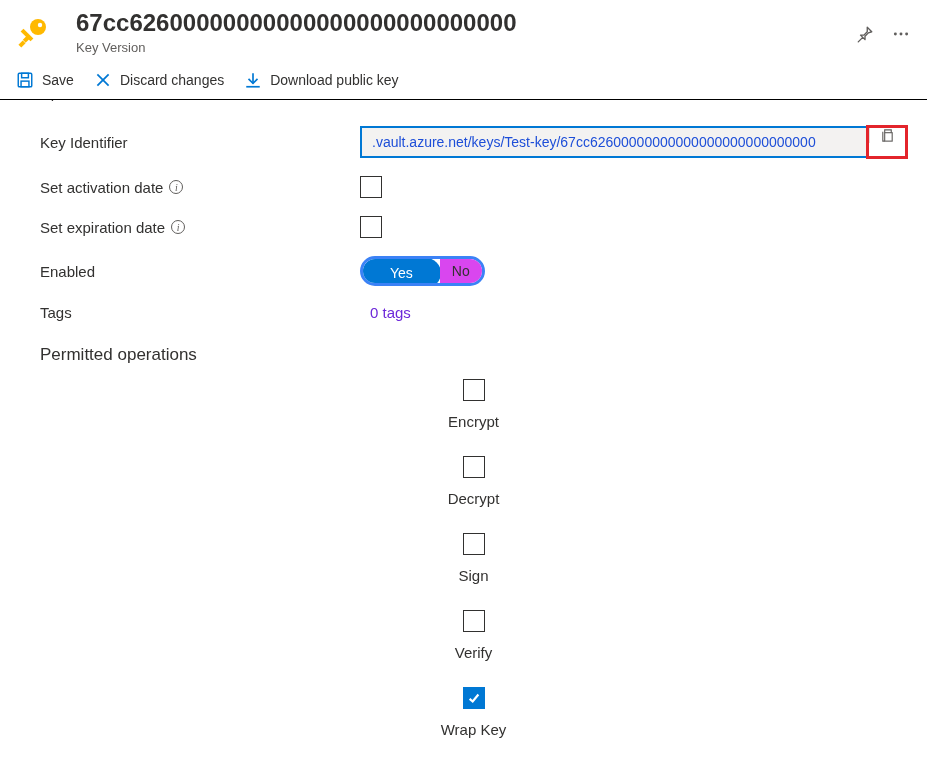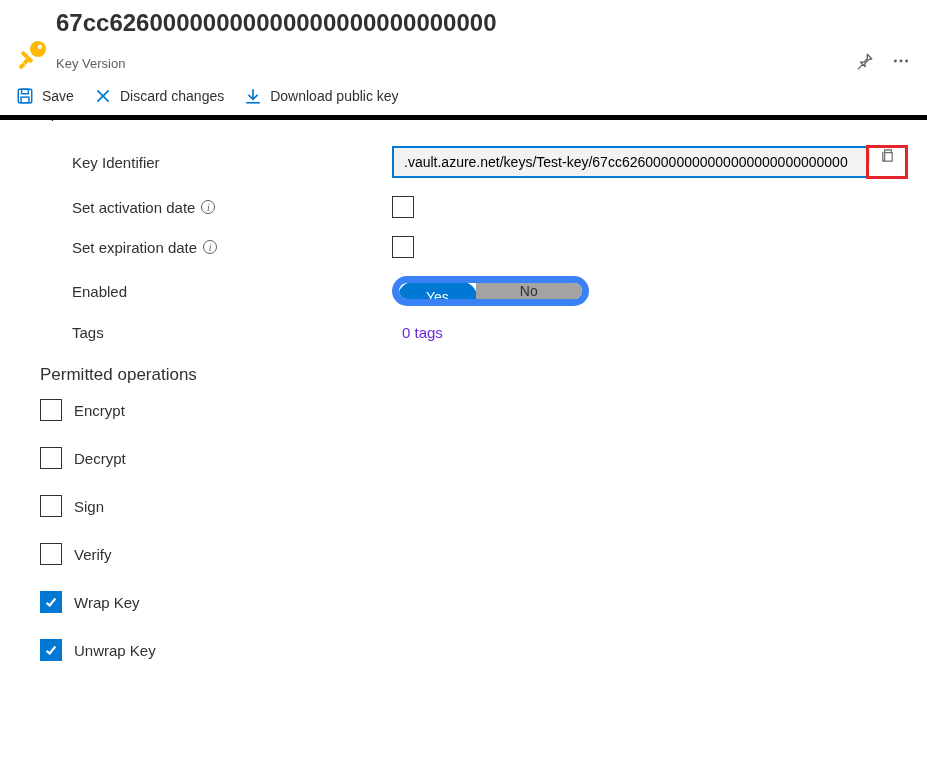--- a/index.html
+++ b/index.html
@@ -6,55 +6,55 @@
   body {
     font-family: "Segoe UI", -apple-system, sans-serif;
     font-size: 14px;
     color: #323130;
     background: #fff;
     width: 927px;
   }
   
   .header {
     display: flex;
-    align-items: flex-end;
+    align-items: center;
     padding: 8px 16px 8px 16px;
-    gap: 8px;
+    gap: 28px;
   }
   .key-icon {
     width: 32px; height: 32px; flex-shrink: 0;
     margin-top: 2px;
   }
   .title-block { flex: 1; }
   .title {
     font-size: 24px;
     font-weight: 600;
     color: #323130;
     line-height: 1.25;
   }
   .subtitle {
     font-size: 13px;
     color: #605e5c;
-    margin-top: 18px;
+    margin-top: 2px;
   }
   .header-actions {
     display: flex; gap: 16px; align-items: center;
     padding-top: 4px;
   }
   .icon-btn {
     width: 20px; height: 20px; cursor: pointer;
     color: #605e5c;
     display: inline-flex; align-items: center; justify-content: center;
   }
   
   .toolbar {
     display: flex; align-items: center;
     padding: 8px 16px 10px 16px;
     gap: 20px;
-    border-bottom: 5px solid #000000;
+    border-bottom: 1px solid #000000;
   }
   .tool-btn {
     display: inline-flex; align-items: center; gap: 8px;
     cursor: pointer;
     font-size: 14px;
     color: #323130;
   }
   .tool-btn .ico { width: 18px; height: 18px; color: #0078d4; display: inline-flex; align-items: center; justify-content: center; }
   
   .content { padding: 0 20px 20px 40px; }
@@ -65,41 +65,41 @@
   }
   .updated-cut .lbl { position: absolute; top: -16px; font-size: 15px; color: #323130; }
   .row {
     display: flex; align-items: center;
     margin-bottom: 18px;
   }
   .row .label {
     width: 320px;
     font-size: 15px;
     color: #323130;
-    display: flex; align-items: center; gap: 6px; margin-left: 32px;
+    display: flex; align-items: center; gap: 6px;
   }
   .info-ico {
     width: 14px; height: 14px; color: #605e5c;
     border: 1px solid #605e5c; border-radius: 50%;
     display: inline-flex; align-items: center; justify-content: center;
     font-size: 10px; font-style: italic; font-family: Georgia, serif;
   }
   .control { flex: 1; display: flex; align-items: center; }
   
   .kid-wrap {
     display: flex; align-items: stretch; width: 100%;
     border: 2px solid #0078d4;
   }
   .kid-input {
     flex: 1;
     background: #f3f2f1;
     border: none;
     padding: 6px 10px;
     font-size: 14px;
-    color: #000000;
+    color: #1d4ed8;
     outline: none;
   }
   .copy-btn {
     width: 36px;
     display: inline-flex; align-items: center; justify-content: center;
     background: #fff;
     color: #605e5c;
     cursor: pointer;
     border-left: 1px solid #e1dfdd;
   }
@@ -126,40 +126,40 @@
   .chk.checked {
     background: #0078d4;
     border-color: #0078d4;
     color: #fff;
   }
   .chk.checked svg { display: block; }
   .chk svg { display: none; width: 14px; height: 14px; }
   
   .toggle {
     display: inline-flex;
-    border: 7px solid #3b82f6;
+    border: 3px solid #3b82f6;
     border-radius: 999px;
     overflow: hidden;
     height: 30px;
   }
   .toggle .opt {
-    padding: 0 44px;
+    padding: 0 12px;
     display: inline-flex; align-items: center; justify-content: center;
     font-size: 14px; cursor: pointer;
-    background: #a3a3a3; color: #323130;
+    background: #d946ef; color: #323130;
   }
   .toggle .opt.active {
     background: #0078d4; color: #fff; border-radius: 999px;
     margin: -1px; padding: 0 28px; height: 30px;
   }
   
   .tags-link { color: #6d28d9; font-size: 15px; cursor: pointer; margin-left: 10px;}
   
   .perm-list { display: flex; flex-direction: column; gap: 26px; margin-top: 14px; }
-  .perm-item { display: flex; align-items: center; gap: 12px; }
+  .perm-item { display: flex; align-items: center; gap: 12px; flex-direction: column; }
   .perm-item .lbl { font-size: 15px; color: #323130; }
 </style>
 </head>
 <body>
 
 <div class="header">
   <div class="key-icon">
     <svg viewBox="0 0 32 32">
       <g fill="#ffb900">
         <circle cx="22" cy="10" r="8"></circle>

